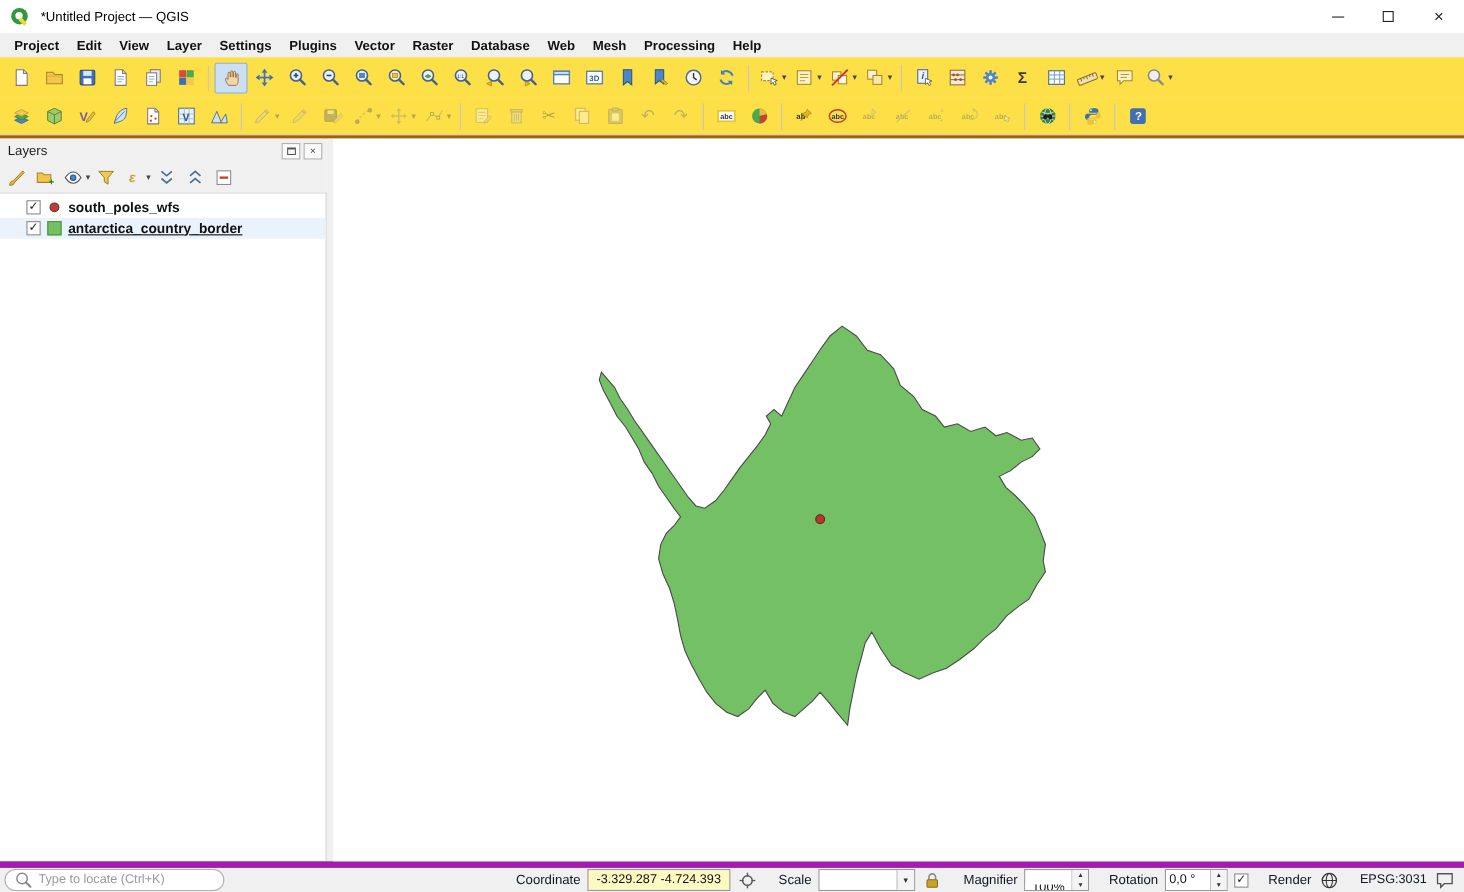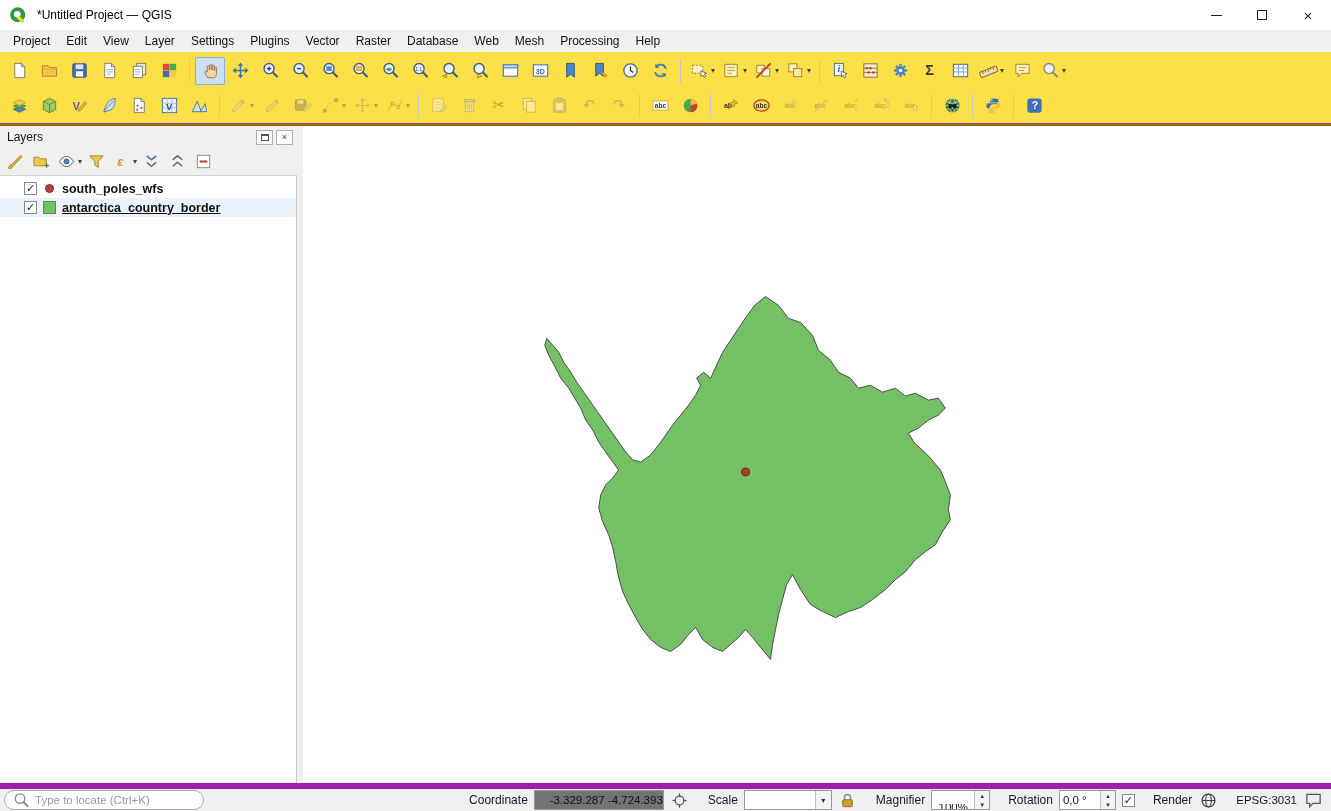--- a/index.html
+++ b/index.html
@@ -15,21 +15,21 @@
   .qgis-logo { width: 19px; height: 19px; margin: 0 9px; flex: none; }
   .title-text { font-size: 12px; color: #000; }
   .tb-spacer { flex: 1; }
   .win-btn { width: 46px; height: 30px; display: flex; align-items: center; justify-content: center;
              background: transparent; border: none; font-size: 15px; color: #222; }
   .minbar { width: 11px; height: 1px; background: #222; display: inline-block; }
   .maxbox { width: 10px; height: 10px; border: 1px solid #222; display: inline-block; }
 
   
   .menubar { height: 22px; background: #f0f0f0; display: flex; align-items: center; padding-left: 5px; flex: none; }
-  .menu-item { padding: 3px 8px; color: #111; cursor: default; }
+  .menu-item { padding: 3px 8px; color: #111; cursor: default; font-weight: bold; }
 
   
   .toolbar { background: #fde047; display: flex; align-items: center; padding: 1px 4px; flex: none; }
   .toolbar.row1 { height: 37px; }
   .toolbar.row2 { height: 34px; border-bottom: 1px solid #cfcfcf; }
   .tb-sep { width: 1px; height: 24px; background: #c6c6c6; margin: 0 5px; flex: none; }
   .tb-btn { height: 28px; min-width: 30px; border: 1px solid transparent; background: transparent;
             display: inline-flex; align-items: center; justify-content: center; padding: 0 2px;
             border-radius: 2px; flex: none; }
   .tb-btn.active { background: #cbe0f5; border-color: #8ab1dc; }
@@ -67,21 +67,21 @@
   
   .statusbar { height: 28px; background: #f0f0f0; border-top: 6px solid #a21caf; display: flex;
                align-items: center; padding: 0 8px 0 4px; gap: 6px; flex: none; color: #222; }
   .locate { width: 200px; height: 20px; border: 1px solid #b0b0b0; border-radius: 10px; background: #fff;
             display: flex; align-items: center; padding: 0 6px; gap: 4px; flex: none; }
   .locate input { border: none; outline: none; flex: 1; font-size: 11.5px; color: #333; background: transparent;
                   font-family: inherit; min-width: 0; }
   .locate input::placeholder { color: #9a9a9a; }
   .grow { flex: 1; }
   .sb-label { color: #0f172a; flex: none; margin-left: 12px; }
-  .sb-input { height: 20px; border: 1px solid #9a9a9a; background: #737373; text-align: right; font-size: 11.5px;
+  .sb-input { height: 20px; border: 1px solid #9a9a9a; background: #fef9c3; text-align: center; font-size: 11.5px;
               font-family: inherit; color: #111; flex: none; outline: none; }
   .combo, .spin { display: flex; height: 20px; border: 1px solid #9a9a9a; background: #fff; flex: none; }
   .combo input, .spin input { border: none; outline: none; font-size: 11.5px; font-family: inherit; color: #111; padding: 0 3px; min-width: 0; }
   .combo .arrow { width: 16px; border-left: 1px solid #c0c0c0; display: flex; align-items: center;
                   justify-content: center; font-size: 8px; background: #f4f4f4; color: #333; }
   .spin .btns { width: 15px; border-left: 1px solid #c0c0c0; display: flex; flex-direction: column; }
   .spin .btns span { flex: 1; display: flex; align-items: center; justify-content: center; font-size: 6px;
                      background: #f4f4f4; color: #333; }
   .sb-icon { width: 20px; height: 20px; display: inline-flex; align-items: center; justify-content: center; flex: none; }
   .crs { font-size: 11.5px; }

